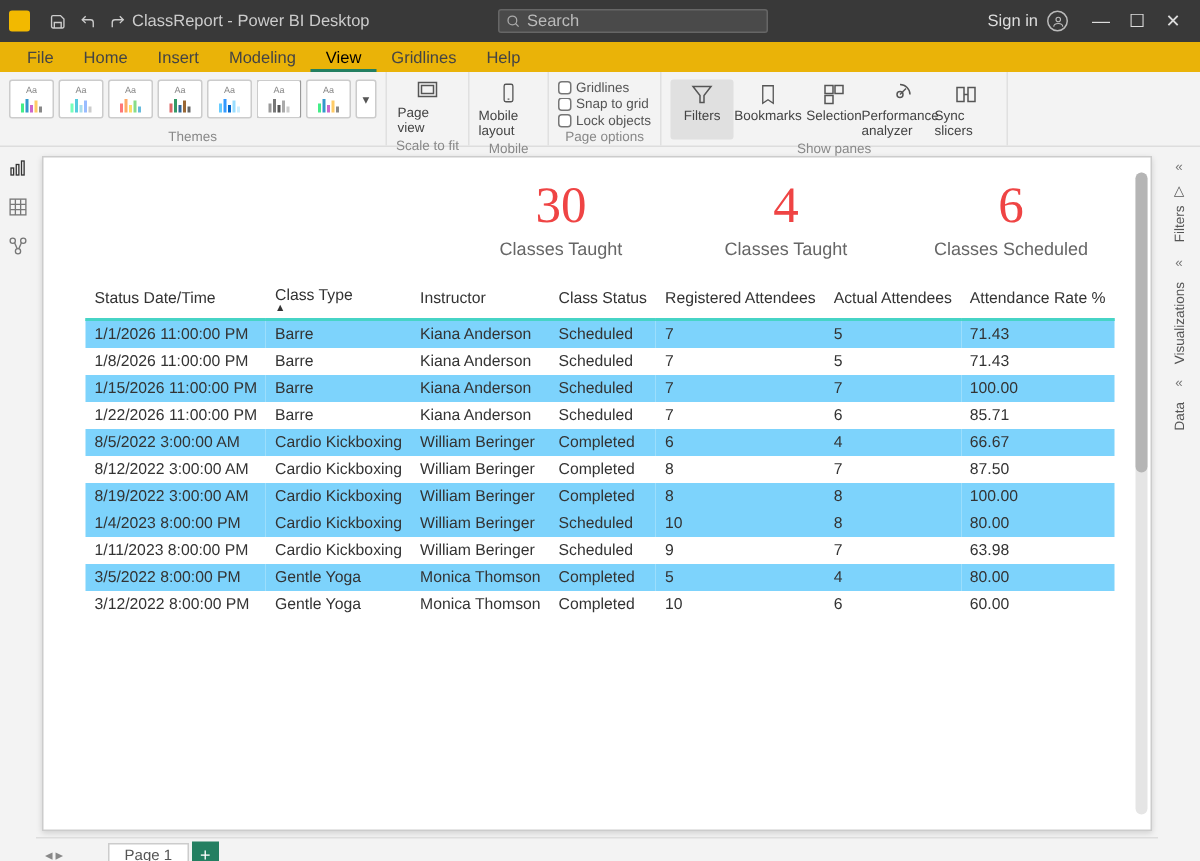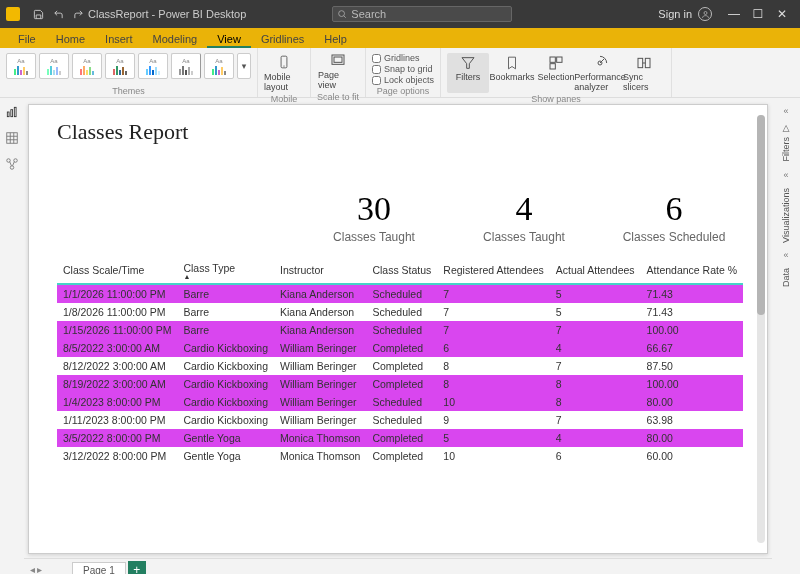--- a/index.html
+++ b/index.html
@@ -34,27 +34,27 @@
   .panes .vbtn { width:42px;}
   .panes .vbtn.active { background:#e0e0e0; border-radius:2px;}
   .workspace { display:flex; height:482px; background:#f3f3f3;}
   .leftrail { width:24px; background:#f3f3f3; border-right:0; display:flex; flex-direction:column; align-items:center; padding-top:6px; gap:10px; color:#555;}
   .leftrail .ritem { width:16px; height:16px; display:flex; align-items:center; justify-content:center;}
   .canvas-wrap { flex:1; padding:6px 4px 0 4px; position:relative; overflow:hidden;}
   .canvas { background:#fff; border:1px solid #ccc; box-shadow:0 1px 4px rgba(0,0,0,0.15); width:100%; height:450px; position:relative; padding:14px 28px;}
   .report-title { font-size:22px; font-weight:400; color:#222; font-family:"Segoe UI Light","Segoe UI"; margin-bottom:24px;}
   .kpis { display:flex; justify-content:flex-end; gap:40px; margin-bottom:14px; padding-right:10px;}
   .kpi { text-align:center; min-width:110px;}
-  .kpi .big { font-size:34px; font-weight:400; color:#000000; font-family:"Segoe UI Light","Segoe UI";margin-top:21px;}
+  .kpi .big { font-size:34px; font-weight:400; color:#ef4444; font-family:"Segoe UI Light","Segoe UI";}
   .kpi .lbl { font-size:12px; color:#666; margin-top:2px;}
   .tbl { width:100%; border-collapse:collapse; font-size:10.5px;}
   .tbl th { text-align:left; font-weight:400; color:#333; padding:4px 6px; border-bottom:2px solid #46d4c6; white-space:nowrap;}
   .tbl th.num, .tbl td.num { text-align:left;}
   .tbl td { padding:3px 6px; color:#333; white-space:nowrap;}
-  .tbl tr.odd td { background:#d946ef;}
+  .tbl tr.odd td { background:#7dd3fc;}
   .sort-ind { font-size:7px; color:#333; display:block; line-height:0.5; margin-top:1px;}
   .rightrail { width:28px; background:#f3f3f3; display:flex; flex-direction:column; align-items:center; padding-top:6px; font-size:9px; color:#555;}
   .rightrail .pane { writing-mode:vertical-rl; transform:rotate(180deg); margin:6px 0; display:flex; align-items:center; gap:3px;}
   .rightrail .chev { font-size:9px; color:#777; margin:2px 0;}
   .pagebar { position:absolute; bottom:0; left:0; right:0; height:22px; background:#f3f3f3; display:flex; align-items:center; font-size:10px; color:#555; border-top:1px solid #ddd;}
   .pagebar .tab { background:#fff; border:1px solid #ccc; padding:2px 10px; margin-left:30px; border-bottom:0;}
   .pagebar .add { background:#237f61; color:#fff; width:18px; height:18px; display:flex; align-items:center; justify-content:center; margin-left:2px; font-size:12px;}
   .scrollbars { position:absolute; right:2px; top:10px; bottom:10px; width:8px;}
   .vsb { background:#e5e5e5; border-radius:4px; height:100%; position:relative;}
   .vsb .thumb { position:absolute; top:0; left:0; right:0; height:200px; background:#b5b5b5; border-radius:4px;}
@@ -186,37 +186,37 @@
             <span style="height:8px;background:#fc6"></span>
             <span style="height:4px;background:#888"></span>
           </div>
         </div>
       <div class="theme" style="width:14px; display:flex; align-items:center; justify-content:center;">▾</div>
     </div>
     <div class="label">Themes</div>
   </div>
   <div class="group">
     <div class="vbtn">
+      <svg width="18" height="16" viewBox="0 0 24 24" fill="none" stroke="#555" stroke-width="1.5">
+          <rect x="3" y="3" width="18" height="14"></rect>
+          <rect x="6" y="6" width="12" height="8"></rect>
+        </svg>
+      <span>Page view</span>
+    </div>
+    <div class="label">Scale to fit</div>
+  </div>
+  <div class="group">
+    <div class="vbtn">
       <svg width="14" height="18" viewBox="0 0 24 24" fill="none" stroke="#555" stroke-width="1.5">
           <rect x="7" y="2" width="10" height="20" rx="2"></rect>
           <line x1="11" y1="19" x2="13" y2="19"></line>
         </svg>
       <span>Mobile layout</span>
     </div>
     <div class="label">Mobile</div>
-  </div>
-  <div class="group">
-    <div class="vbtn">
-      <svg width="18" height="16" viewBox="0 0 24 24" fill="none" stroke="#555" stroke-width="1.5">
-          <rect x="3" y="3" width="18" height="14"></rect>
-          <rect x="6" y="6" width="12" height="8"></rect>
-        </svg>
-      <span>Page view</span>
-    </div>
-    <div class="label">Scale to fit</div>
   </div>
   <div class="group">
     <div class="checks">
       <label>
           <input type="checkbox" style="">
           <span>Gridlines</span>
         </label>
       <label>
           <input type="checkbox" style="">
           <span>Snap to grid</span>
@@ -295,39 +295,38 @@
           <circle cx="18" cy="6" r="3"></circle>
           <circle cx="12" cy="18" r="3"></circle>
           <line x1="8" y1="8" x2="11" y2="15"></line>
           <line x1="16" y1="8" x2="13" y2="15"></line>
         </svg>
       </div>
   </div>
 
   <div class="canvas-wrap">
     <div class="canvas">
-      <div class="report-title">Classes Report</div>
       <div class="kpis" id="kpis">
           <div class="kpi">
             <div class="big">30</div>
             <div class="lbl">Classes Taught</div>
           </div>
           <div class="kpi">
             <div class="big">4</div>
             <div class="lbl">Classes Taught</div>
           </div>
           <div class="kpi">
             <div class="big">6</div>
             <div class="lbl">Classes Scheduled</div>
           </div>
         </div>
       <table class="tbl">
         <thead>
             <tr id="thead-row">
-              <th>Class Scale/Time</th>
+              <th>Status Date/Time</th>
               <th>Class Type<span class="sort-ind">▲</span></th>
               <th>Instructor</th>
               <th>Class Status</th>
               <th class="num">Registered Attendees</th>
               <th class="num">Actual Attendees</th>
               <th class="num">Attendance Rate %</th>
             </tr>
           </thead>
         <tbody id="tbody">
             <tr class="odd">
@@ -349,20 +348,29 @@
               <td class="num">71.43</td>
             </tr>
             <tr class="odd">
               <td>1/15/2026 11:00:00 PM</td>
               <td>Barre</td>
               <td>Kiana Anderson</td>
               <td>Scheduled</td>
               <td class="num">7</td>
               <td class="num">7</td>
               <td class="num">100.00</td>
+            </tr>
+            <tr>
+              <td>1/22/2026 11:00:00 PM</td>
+              <td>Barre</td>
+              <td>Kiana Anderson</td>
+              <td>Scheduled</td>
+              <td class="num">7</td>
+              <td class="num">6</td>
+              <td class="num">85.71</td>
             </tr>
             <tr class="odd">
               <td>8/5/2022 3:00:00 AM</td>
               <td>Cardio Kickboxing</td>
               <td>William Beringer</td>
               <td>Completed</td>
               <td class="num">6</td>
               <td class="num">4</td>
               <td class="num">66.67</td>
             </tr>

